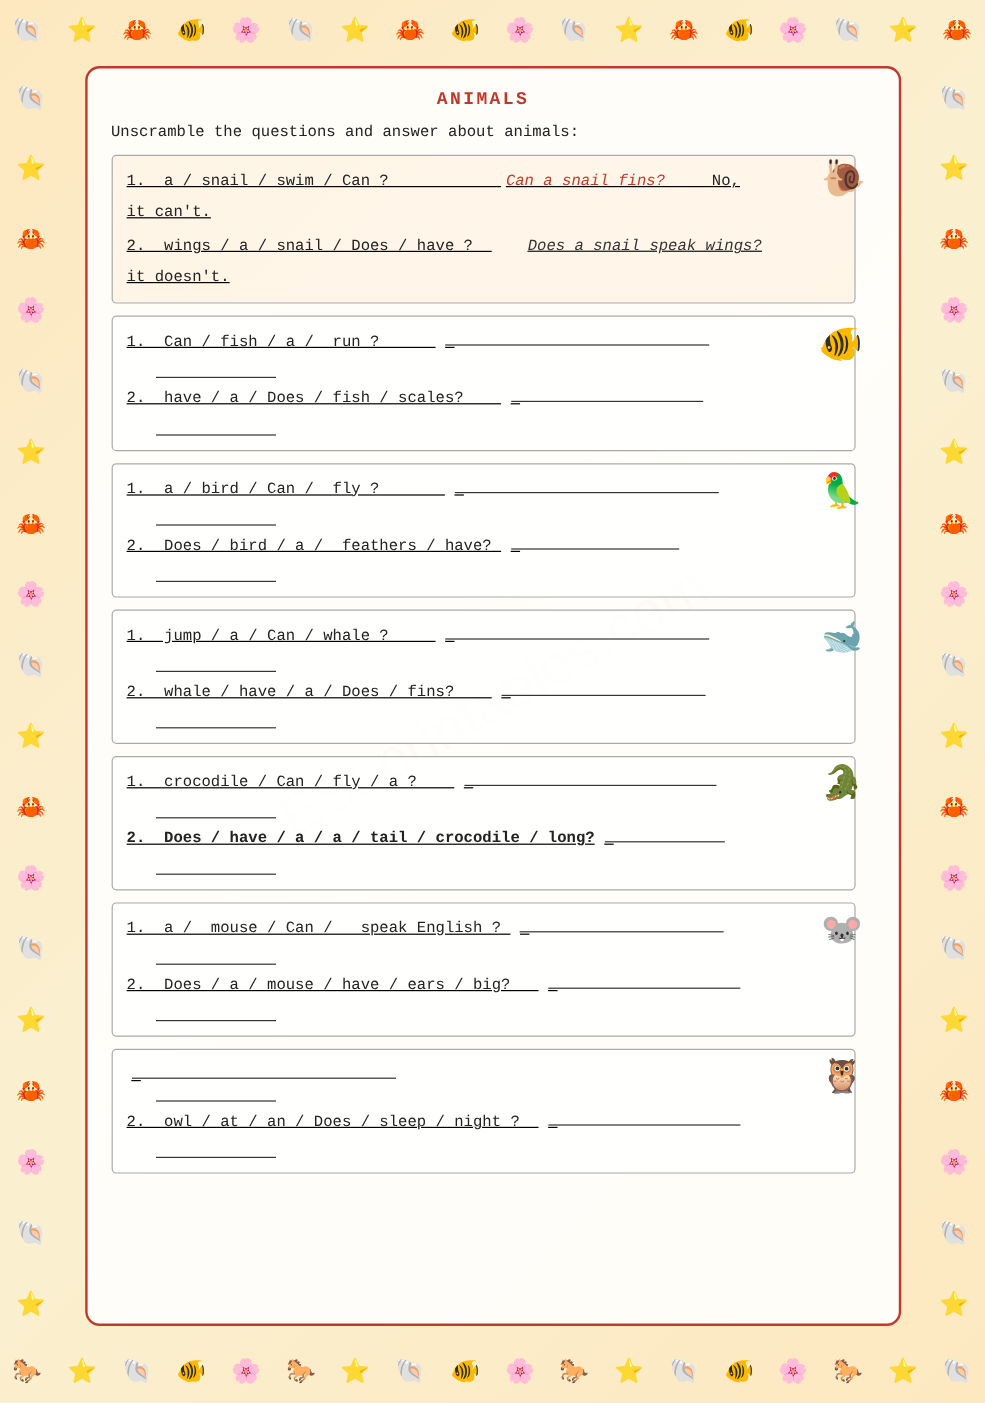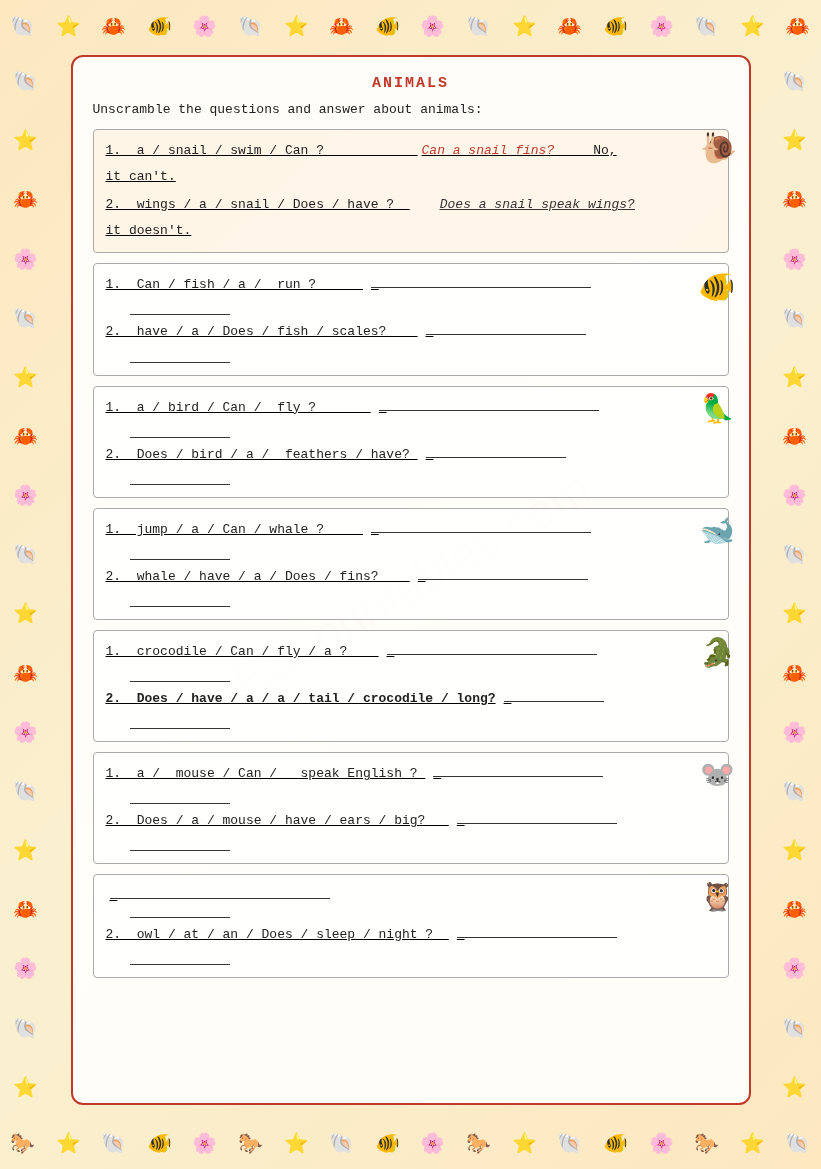--- a/index.html
+++ b/index.html
@@ -14,21 +14,21 @@
       position: relative;
     }
 
     .main-card {
       position: relative;
       width: 680px;
       min-height: 1050px;
       background: rgba(255,255,255,0.88);
       border: 2px solid #c0392b;
       border-radius: 12px;
-      padding: 18px 20px 20px 20px;
+      padding: 18px 36px 20px 20px;
       z-index: 10;
       margin: 55px auto;
     }
 
     .page-title {
       text-align: center;
       color: #c0392b;
       font-size: 15px;
       font-weight: bold;
       letter-spacing: 2px;

